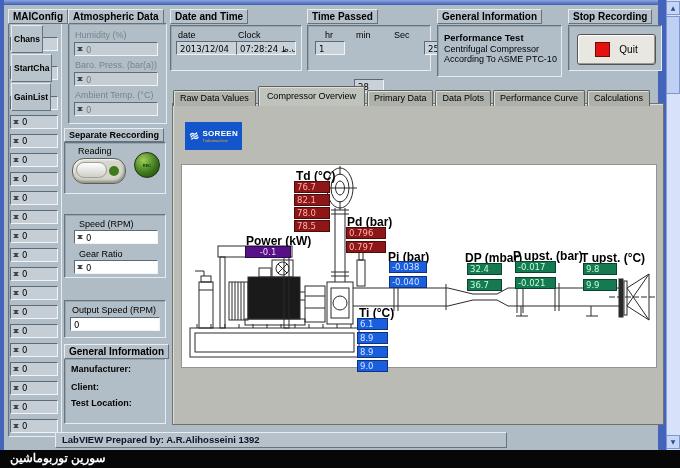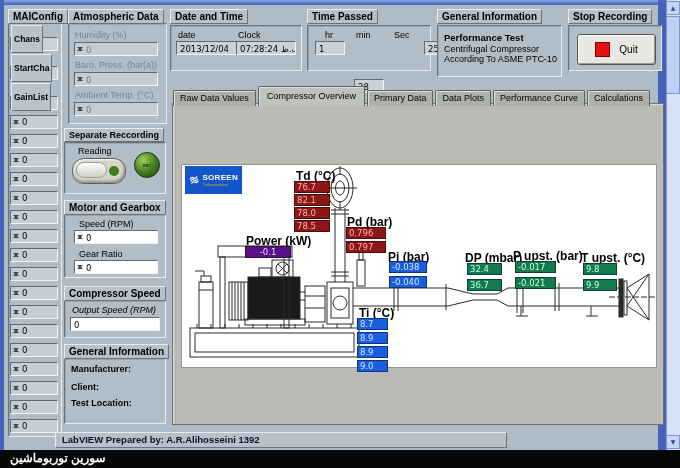--- a/index.html
+++ b/index.html
@@ -42,21 +42,21 @@
   .tabs{position:absolute;left:173px;top:86px;display:flex;align-items:flex-end;z-index:5;}
   .tabs .tab{background:#aeb1aa;border:1px solid #5f6159;border-bottom:none;border-radius:2px 2px 0 0;
     box-shadow:inset 1px 1px 0 #dfe1db;padding:2px 6px 3px;margin-right:2px;font-size:9px;color:#000;white-space:nowrap;}
   .tabs .tab.active{background:#c0c3bc;padding:4px 8px 5px;font-size:9px;position:relative;z-index:6;}
   .tabpage{position:absolute;left:172px;top:103px;width:492px;height:322px;background:#b9bbb4;
     border:1px solid #6f716a;box-shadow:inset 1px 1px 0 #dcded8;box-sizing:border-box;z-index:1;}
   .canvas{position:absolute;left:181px;top:164px;width:476px;height:204px;background:#fff;
     border:1px solid #8f9594;box-sizing:border-box;z-index:2;}
   
   .logo{position:absolute;left:185px;top:122px;width:57px;height:28px;background:#1355cb;
-    display:flex;align-items:center;gap:3px;padding:2px 4px;box-sizing:border-box;z-index:3;margin-top:44px;}
+    display:flex;align-items:center;gap:3px;padding:2px 4px;box-sizing:border-box;z-index:3;}
   .logo-name{color:#fff;font-weight:bold;font-size:8px;letter-spacing:.3px;line-height:1;}
   .logo-sub{color:#f5a21b;font-size:4px;line-height:1;margin-top:1px;}
   
   .vlabel{position:absolute;font-weight:bold;font-size:12px;color:#000;white-space:nowrap;z-index:4;}
   .vstack{position:absolute;display:flex;flex-direction:column;z-index:4;}
   .vbox{height:12px;line-height:11px;font:8.5px "DejaVu Sans",sans-serif;padding:0 2px;
     box-sizing:border-box;border:1px solid rgba(0,0,0,.45);}
   .red{background:#8d1616;color:#ffb2b2;}
   .blue{background:#1a5ee0;color:#d6e6ff;}
   .green{background:#157a52;color:#c4ffd9;}
@@ -269,21 +269,21 @@
   <div class="purple" style="left:245px;top:246px;width:46px;">-0.1</div>
 
   <div class="vlabel" style="left:388px;top:250px;">Pi (bar)</div>
   <div class="vstack" style="left:389px;top:261px;width:38px;gap:3px;">
       <div class="vbox blue">-0.038</div>
       <div class="vbox blue">-0.040</div>
     </div>
 
   <div class="vlabel" style="left:359px;top:306px;">Ti (°C)</div>
   <div class="vstack" style="left:357px;top:318px;width:31px;gap:2px;">
-      <div class="vbox blue">8.7</div>
+      <div class="vbox blue">6.1</div>
       <div class="vbox blue">8.9</div>
       <div class="vbox blue">8.9</div>
       <div class="vbox blue">9.0</div>
     </div>
 
   <div class="vlabel" style="left:465px;top:251px;">DP (mbar)</div>
   <div class="vstack" style="left:467px;top:263px;width:35px;gap:4px;">
       <div class="vbox green">32.4</div>
       <div class="vbox green">36.7</div>
     </div>
@@ -304,30 +304,28 @@
   <div class="box" style="left:64px;top:142px;width:102px;height:52px;"></div>
   <div class="lbl" style="left:78px;top:146px;">Reading</div>
   <div class="toggle">
     <span class="knob"></span>
     <span class="dot"></span>
   </div>
   <div class="led">
     <span>REC</span>
   </div>
 
-  <div class="hdr" style="left:64px;top:200px;">Motor and Gearbox</div>
   <div class="box" style="left:64px;top:214px;width:102px;height:64px;"></div>
   <div class="lbl" style="left:79px;top:219px;">Speed (RPM)</div>
   <div class="fld spin white" style="left:74px;top:230px;width:84px;height:14px;">0</div>
   <div class="lbl" style="left:79px;top:249px;">Gear Ratio</div>
   <div class="fld spin white" style="left:74px;top:260px;width:84px;height:14px;">0</div>
 
-  <div class="hdr" style="left:64px;top:286px;">Compressor Speed</div>
   <div class="box" style="left:64px;top:300px;width:102px;height:38px;"></div>
-  <div class="lbl" style="left:72px;top:305px;font-style:italic;">Output Speed (RPM)</div>
+  <div class="lbl" style="left:72px;top:305px;">Output Speed (RPM)</div>
   <div class="fld white" style="left:70px;top:317px;width:90px;height:14px;">0</div>
 
   <div class="hdr" style="left:64px;top:344px;">General Information</div>
   <div class="box" style="left:64px;top:358px;width:102px;height:66px;"></div>
   <div class="lbl b" style="left:71px;top:364px;">Manufacturer:</div>
   <div class="lbl b" style="left:71px;top:382px;">Client:</div>
   <div class="lbl b" style="left:71px;top:398px;">Test Location:</div>
 
   <div class="credit">LabVIEW Prepared by: A.R.Alihosseini 1392</div>
 

